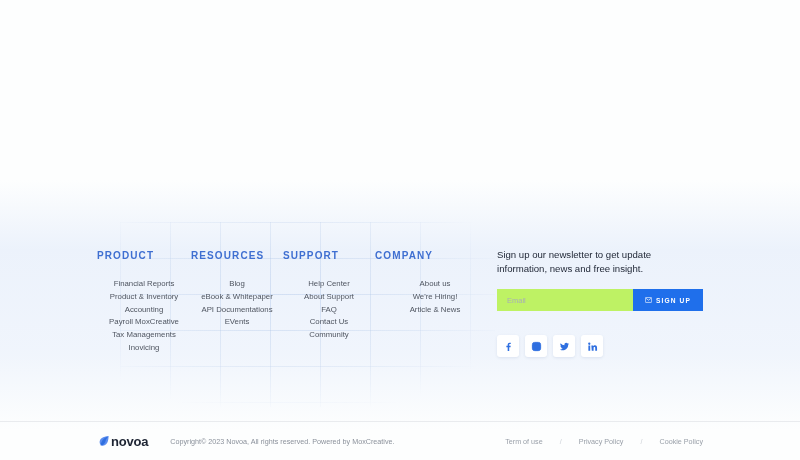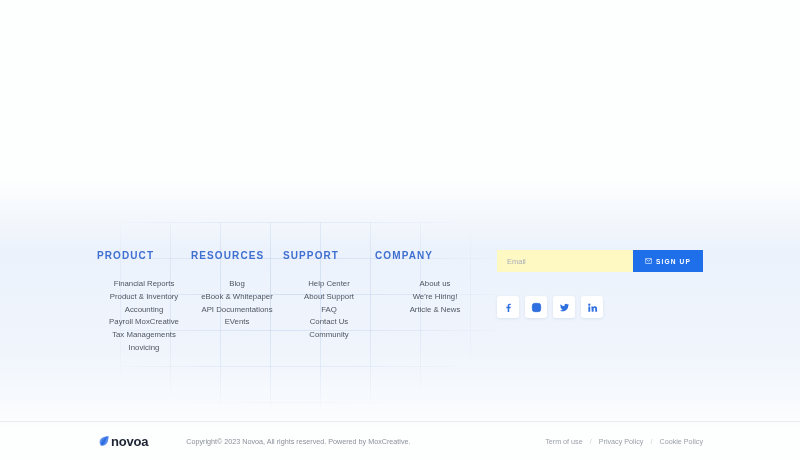--- a/index.html
+++ b/index.html
@@ -77,21 +77,21 @@
     color: #1d2433;
     margin-top: -2px;
     margin-bottom: 14px;
     max-width: 168px;
   }
   .signup-row { display: flex; height: 22px; width: 206px; }
   .email-input {
     flex: 1;
     border: none;
     outline: none;
-    background: #fef9c3;
+    background: #bef264;
     font-family: "Liberation Sans", sans-serif;
     font-size: 7.5px;
     color: #4f5560;
     padding: 0 10px;
   }
   .email-input::placeholder { color: #a8aeb7; }
   .signup-btn {
     width: 70px;
     border: none;
     background: #1f6feb;
@@ -137,29 +137,29 @@
   .brand-mark svg { display: block; }
   .brand-name {
     font-size: 13px;
     font-weight: 700;
     color: #1d2433;
     letter-spacing: -0.2px;
   }
   .copyright {
     font-size: 7.2px;
     color: #8b919b;
-    margin-left: 38px;
+    margin-left: 22px;
     white-space: nowrap;
   }
   .legal {
     margin-left: auto;
     display: flex;
     font-size: 7.2px;
     color: #9aa0a9;
-    gap: 7px;
+    gap: 17px;
   }
   .legal a { color: #9aa0a9; text-decoration: none; cursor: pointer; }
   .legal .sep { color: #cdd1d7; }
 </style>
 </head>
 <body>
 
 <div id="page">
 
   <div class="bg-wash"></div>
@@ -204,20 +204,21 @@
       <div class="col company">
         <div class="col-title">COMPANY</div>
         <ul>
           <li>About us</li>
           <li>We're Hiring!</li>
           <li>Article &amp; News</li>
         </ul>
       </div>
 
       <div class="newsletter">
+        <div class="newsletter-text">Sign up our newsletter to get update information, news and free insight.</div>
 
         <div class="signup-row">
           <input class="email-input" type="text" placeholder="Email" style="">
           <button class="signup-btn">
             <span>
               <svg width="7" height="6" viewBox="0 0 14 11" aria-hidden="true">
                 <rect x="0.7" y="0.7" width="12.6" height="9.6" rx="1.2" fill="none" stroke="#ffffff" stroke-width="1.3"></rect>
                 <path d="M1.3 1.6 L7 6 L12.7 1.6" fill="none" stroke="#ffffff" stroke-width="1.3"></path>
               </svg>
             </span>

